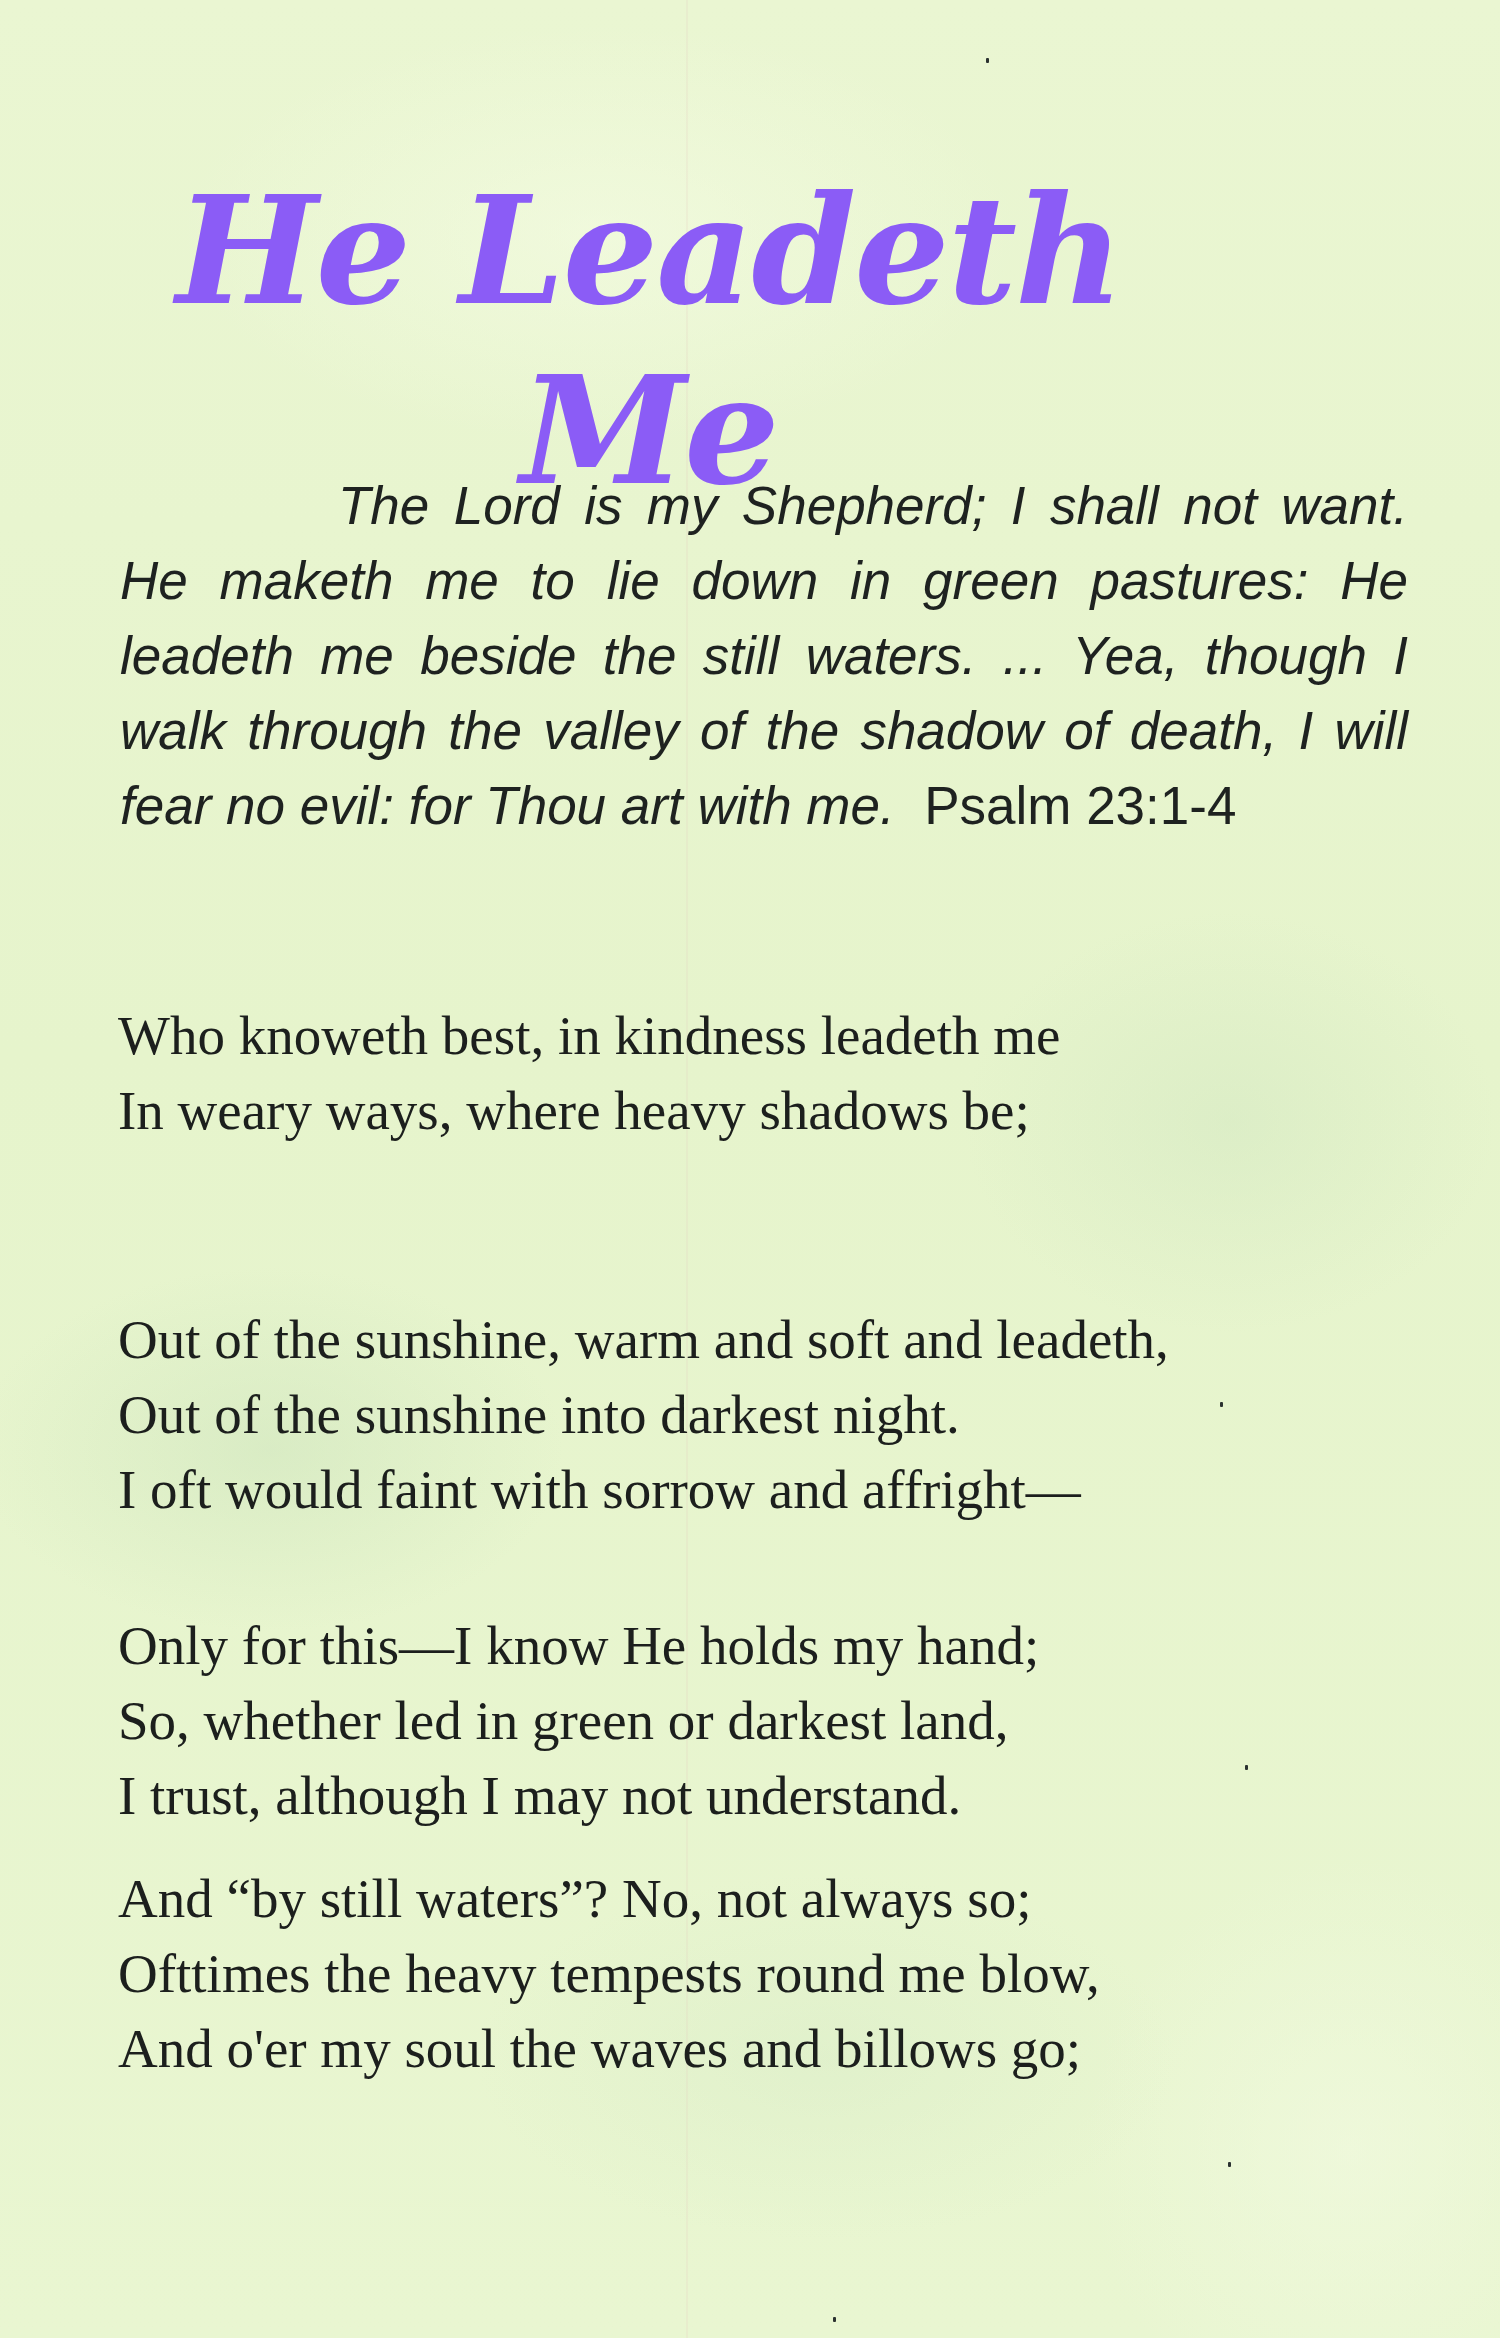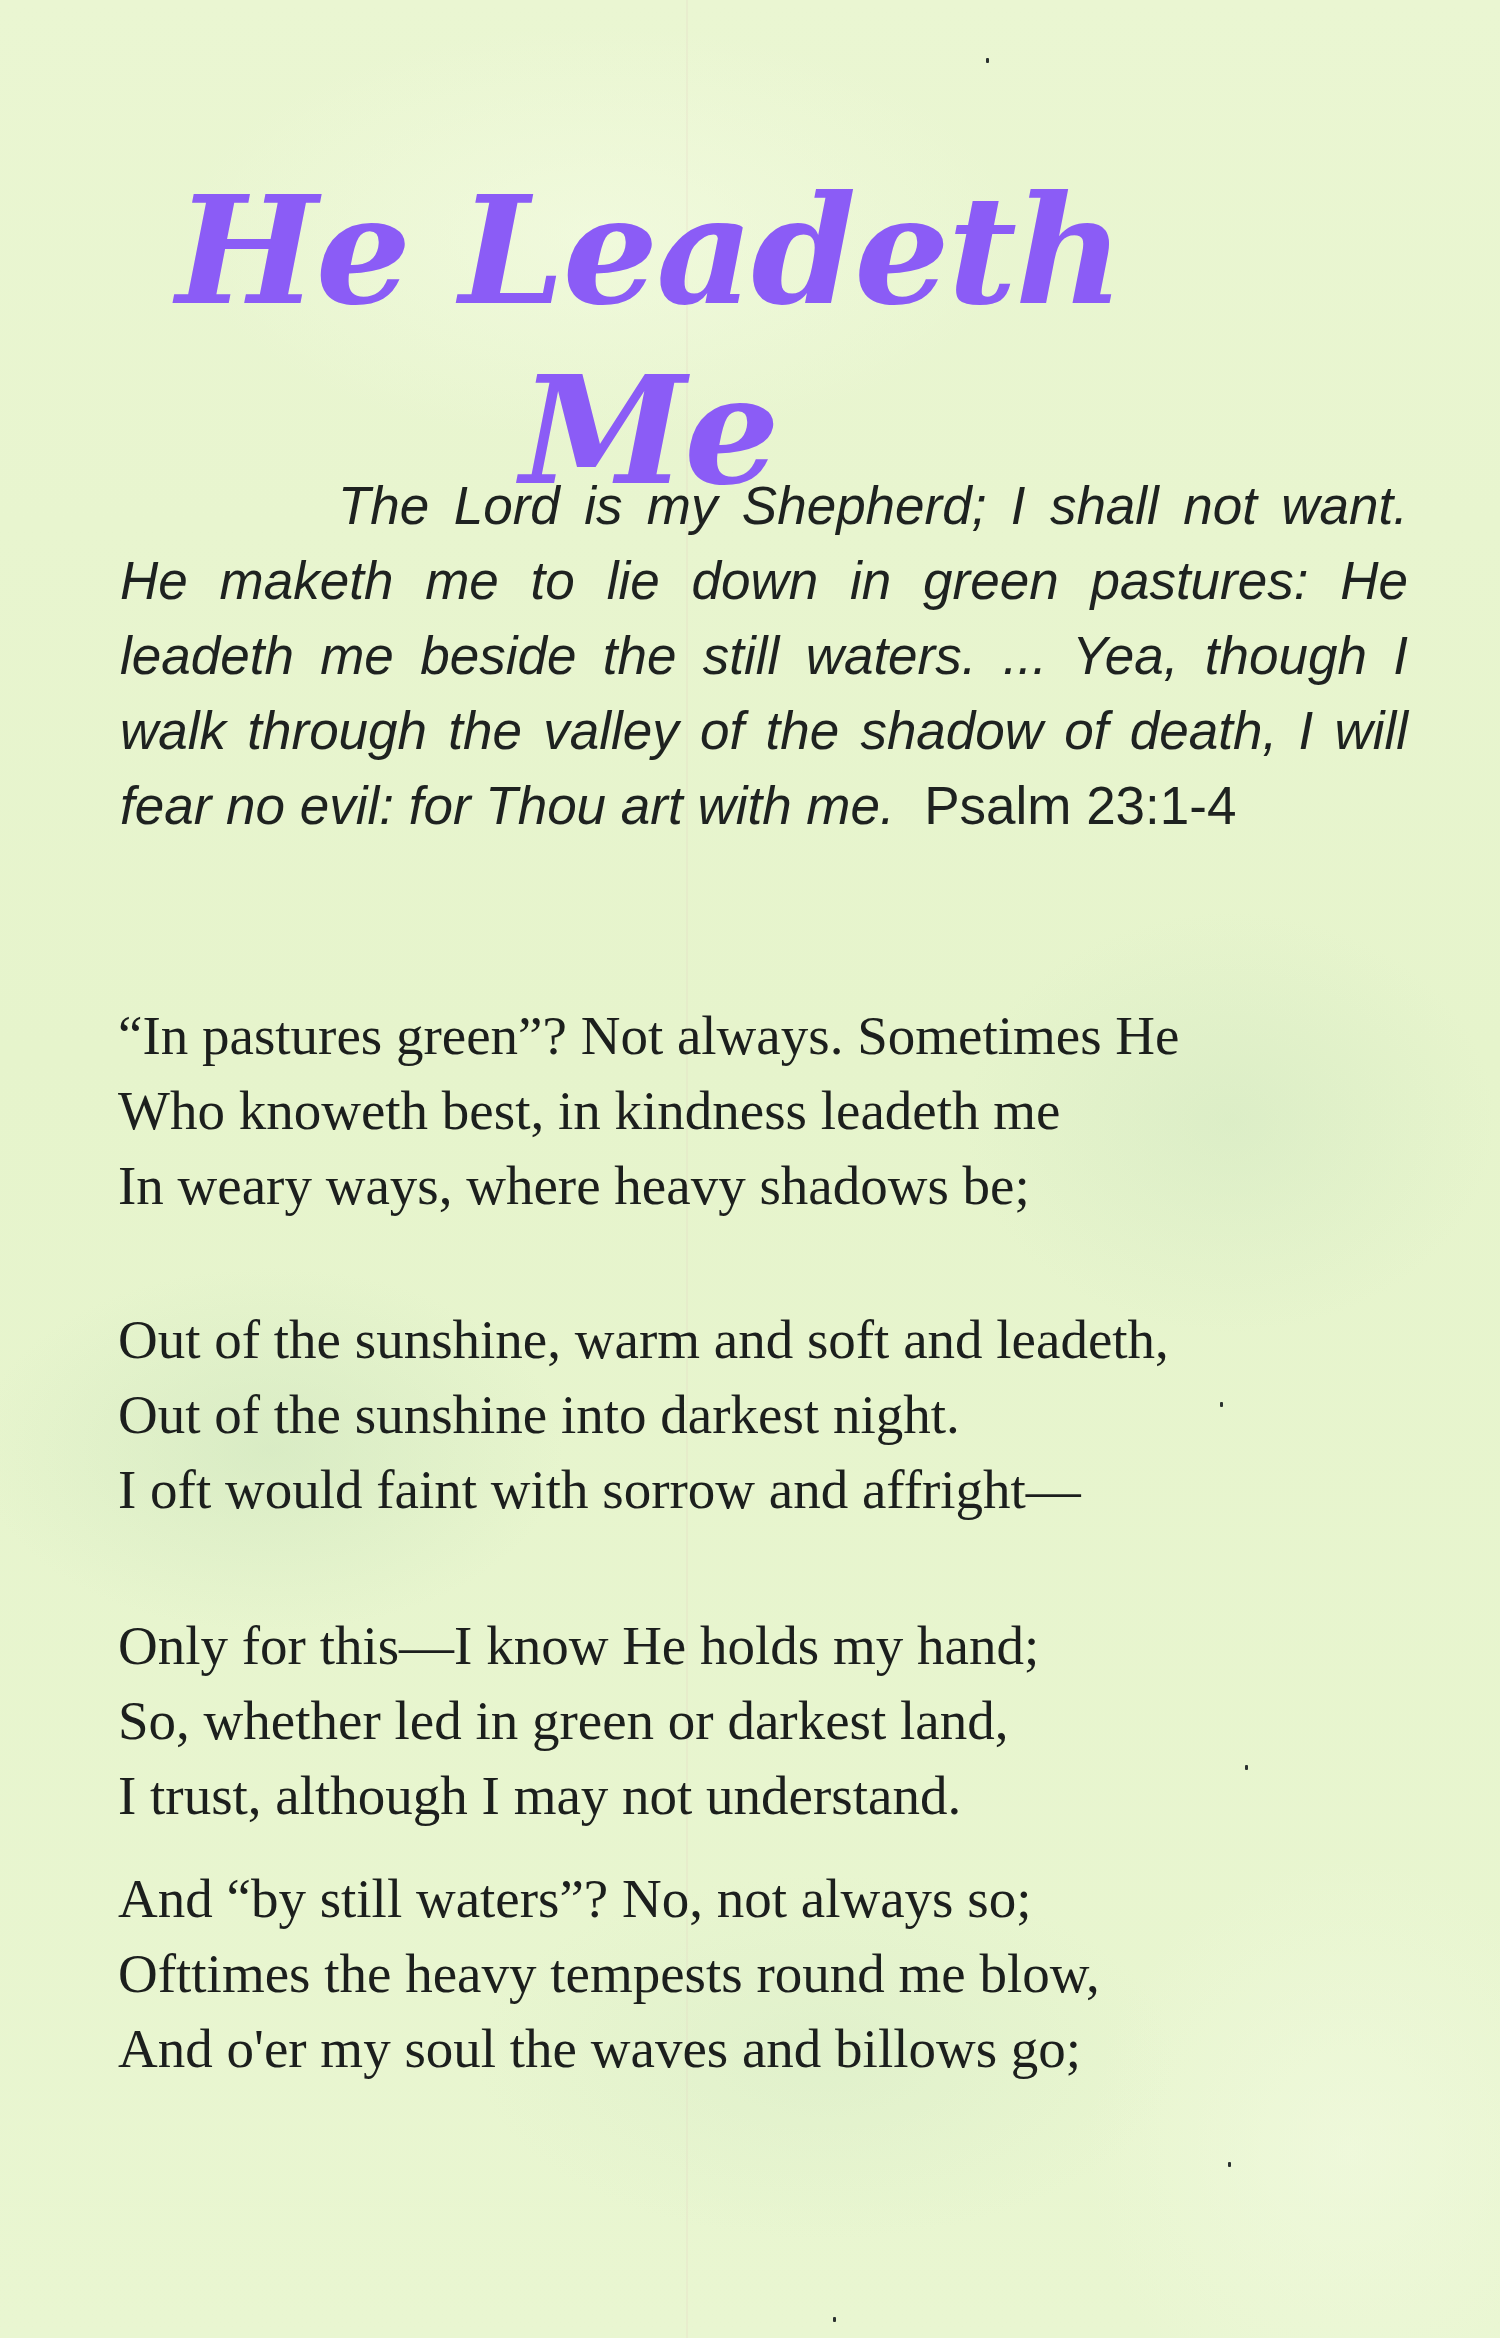--- a/index.html
+++ b/index.html
@@ -95,21 +95,20 @@
 
 <div class="paper"></div>
 <div class="fold"></div>
 
 <h1 class="title">He Leadeth Me</h1>
 
 <p class="scripture"><span>The Lord is my Shepherd; I shall not want.  He maketh me to lie down in green pastures:  He leadeth me beside the still waters. ...  Yea, though I walk through the valley of the shadow of death, I will fear no evil:  for Thou art with me.</span>&nbsp; <span class="ref">Psalm 23:1-4</span></p>
 
 <div class="poem" style="top: 998px;">
   <p class="stanza">
-    <span class="line">“In pastures green”?  Not always. Sometimes He</span>
     <span class="line">Who knoweth best, in kindness leadeth me</span>
     <span class="line">In weary ways, where heavy shadows be;</span>
   </p>
 </div>
 
 <div class="poem" style="top: 1302px;">
   <p class="stanza">
     <span class="line">Out of the sunshine, warm and soft and leadeth,</span>
     <span class="line">Out of the sunshine into darkest night.</span>
     <span class="line">I oft would faint with sorrow and affright—</span>

